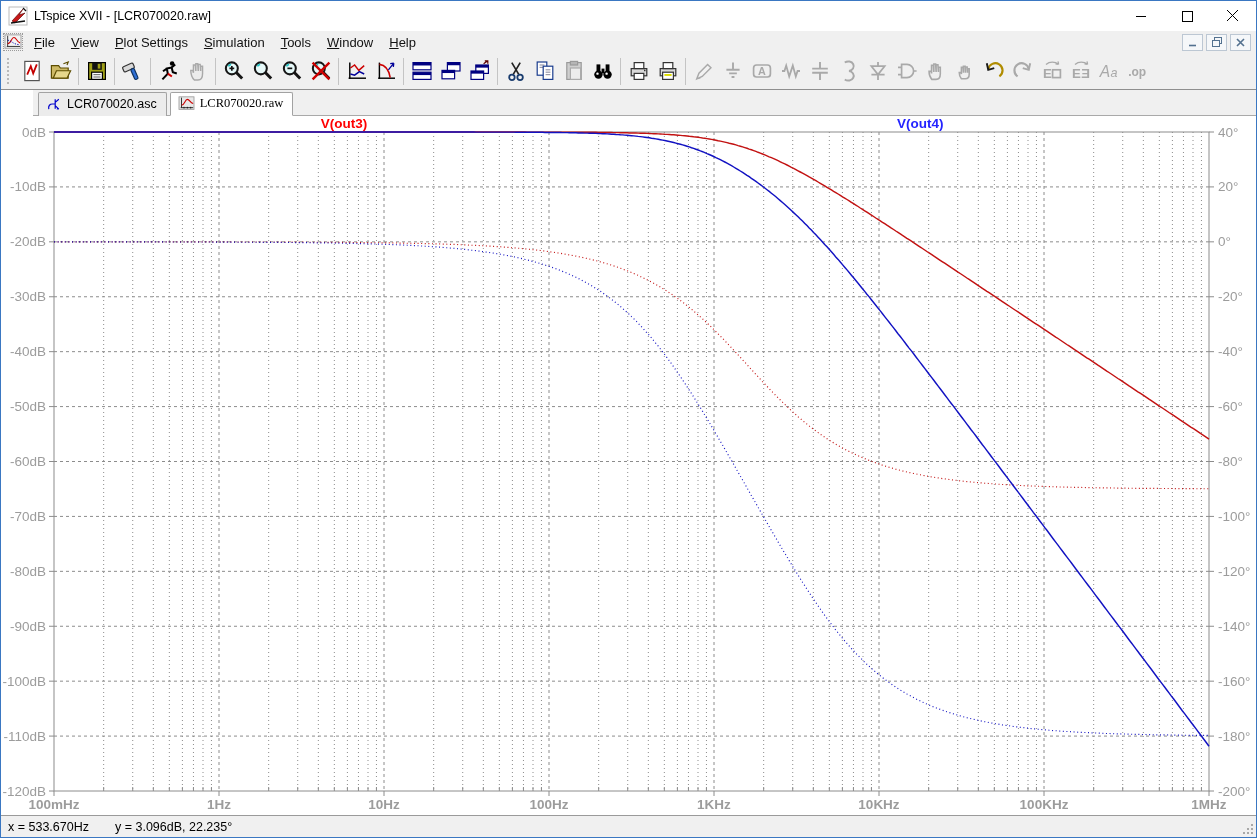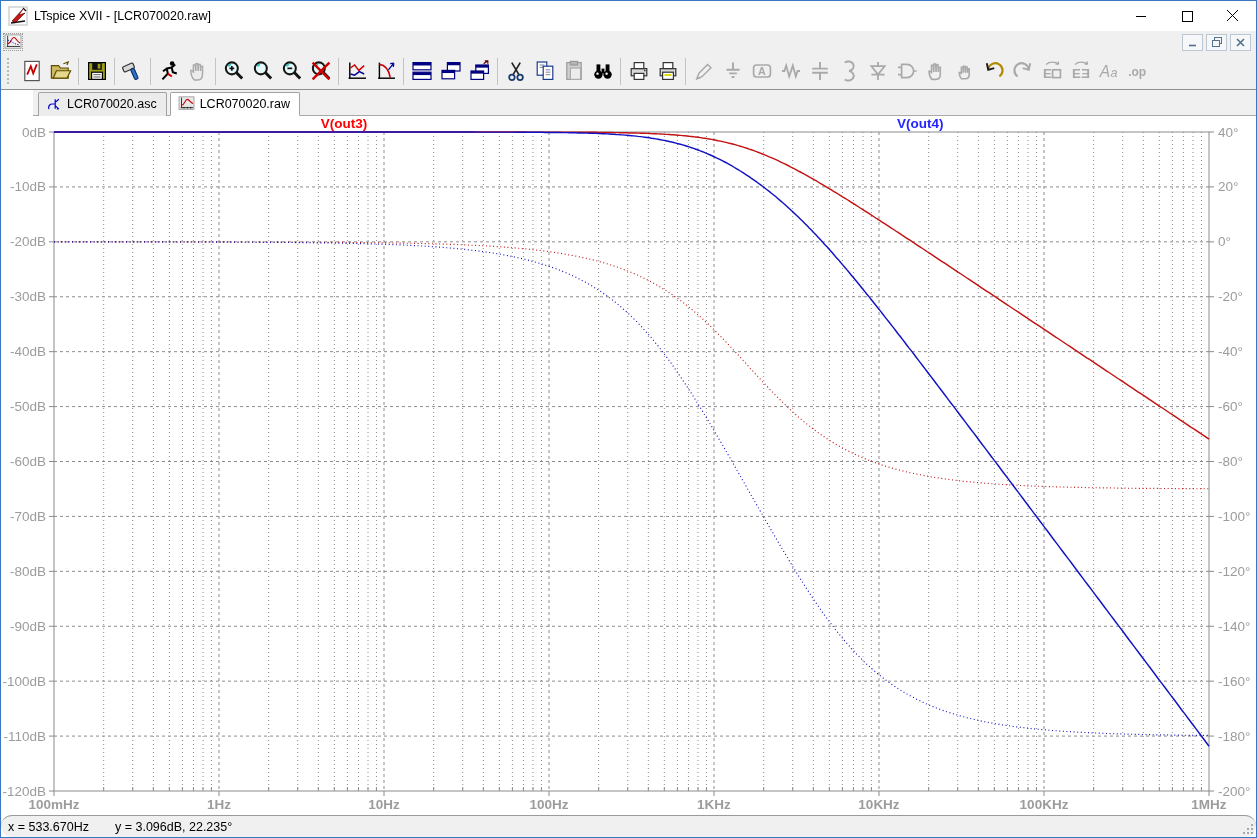--- a/index.html
+++ b/index.html
@@ -23,29 +23,29 @@
 
   
   .toolbar { height:37px; background:#f0f0f0; border-bottom:1px solid #8f8f8f; display:flex; align-items:center; padding-left:4px; flex:0 0 auto; }
   .grip { width:4px; height:26px; border-left:2px dotted #b9b9b9; margin:0 6px 0 2px; }
   .tool-btn { width:29px; height:29px; display:flex; align-items:center; justify-content:center; }
   .tool-sep { width:1px; height:27px; background:#c4c4c4; margin:0 3px; flex:0 0 auto; }
 
   
   .tabbar { height:26px; background:#f0f0f0; border-bottom:1px solid #a9a9a9; display:flex; align-items:flex-end; padding-left:5px; flex:0 0 auto;margin-left:32px; }
   .tab { display:flex; align-items:center; gap:5px; font-size:12.5px; color:#000; padding:3px 9px 4px 7px; border:1px solid #a2a2a2; border-bottom:none; border-radius:2px 2px 0 0; background:#ececec; margin-right:3px; position:relative; top:1px; }
-  .tab.active { background:#fff; border-bottom:1px solid #fff; }
+  .tab.active { background:#fff; border-bottom:1px solid #fff;font-family:Liberation Serif, serif; }
   .tab svg { display:block; }
 
   
   .plot-panel { position:relative; flex:1 1 auto; background:#fff; }
   .plot-panel svg { position:absolute; left:0; top:0; font-family:"Liberation Sans", sans-serif; }
 
   
-  .statusbar { height:22px; background:#f0f0f0; border-top:1px solid #9a9a9a; display:flex; align-items:center; font-size:12.5px; color:#000; padding-left:7px; gap:26px; flex:0 0 auto; position:relative;border-radius:11px; }
+  .statusbar { height:22px; background:#f0f0f0; border-top:1px solid #9a9a9a; display:flex; align-items:center; font-size:12.5px; color:#000; padding-left:7px; gap:26px; flex:0 0 auto; position:relative; }
   .resize-grip { position:absolute; right:1px; bottom:1px; }
 </style>
 </head>
 <body>
 
 <div class="window">
 
   <div class="titlebar">
     <svg class="app-icon" viewBox="0 0 20 20">
       <rect x="1" y="1" width="18" height="18" fill="#fff" stroke="#bbb"></rect>
@@ -74,20 +74,29 @@
   </div>
 
   <div class="menubar">
     <svg class="sys-icon" viewBox="0 0 20 18">
       <rect x="1" y="1" width="18" height="15" fill="#f4f4f4" stroke="#999"></rect>
       <line x1="4" y1="2" x2="4" y2="14" stroke="#222"></line>
       <line x1="3" y1="14" x2="18" y2="14" stroke="#222"></line>
       <path d="M4 11 C8 11 8 4 11 4 C14 4 14 9 18 10" stroke="#c00" fill="none" stroke-width="1.2"></path>
       <path d="M4 7 C8 7 10 12 18 12" stroke="#00a" fill="none" stroke-width="1" stroke-dasharray="1.5 1.5"></path>
     </svg>
+    <div id="menu-items" style="display: flex;">
+        <span class="menu-item"><u>F</u>ile</span>
+        <span class="menu-item"><u>V</u>iew</span>
+        <span class="menu-item"><u>P</u>lot Settings</span>
+        <span class="menu-item"><u>S</u>imulation</span>
+        <span class="menu-item"><u>T</u>ools</span>
+        <span class="menu-item"><u>W</u>indow</span>
+        <span class="menu-item"><u>H</u>elp</span>
+      </div>
     <div class="mdi-controls">
       <div class="mdi-btn">
         <svg width="9" height="9" viewBox="0 0 9 9">
             <line x1="1" y1="7.5" x2="8" y2="7.5" stroke="#53718f" stroke-width="1.6"></line>
           </svg>
       </div>
       <div class="mdi-btn">
         <svg width="10" height="10" viewBox="0 0 10 10">
           <rect x="2.5" y="0.5" width="7" height="6" fill="none" stroke="#53718f"></rect>
           <rect x="0.5" y="3.5" width="7" height="6" fill="#f5f7f9" stroke="#53718f"></rect>

